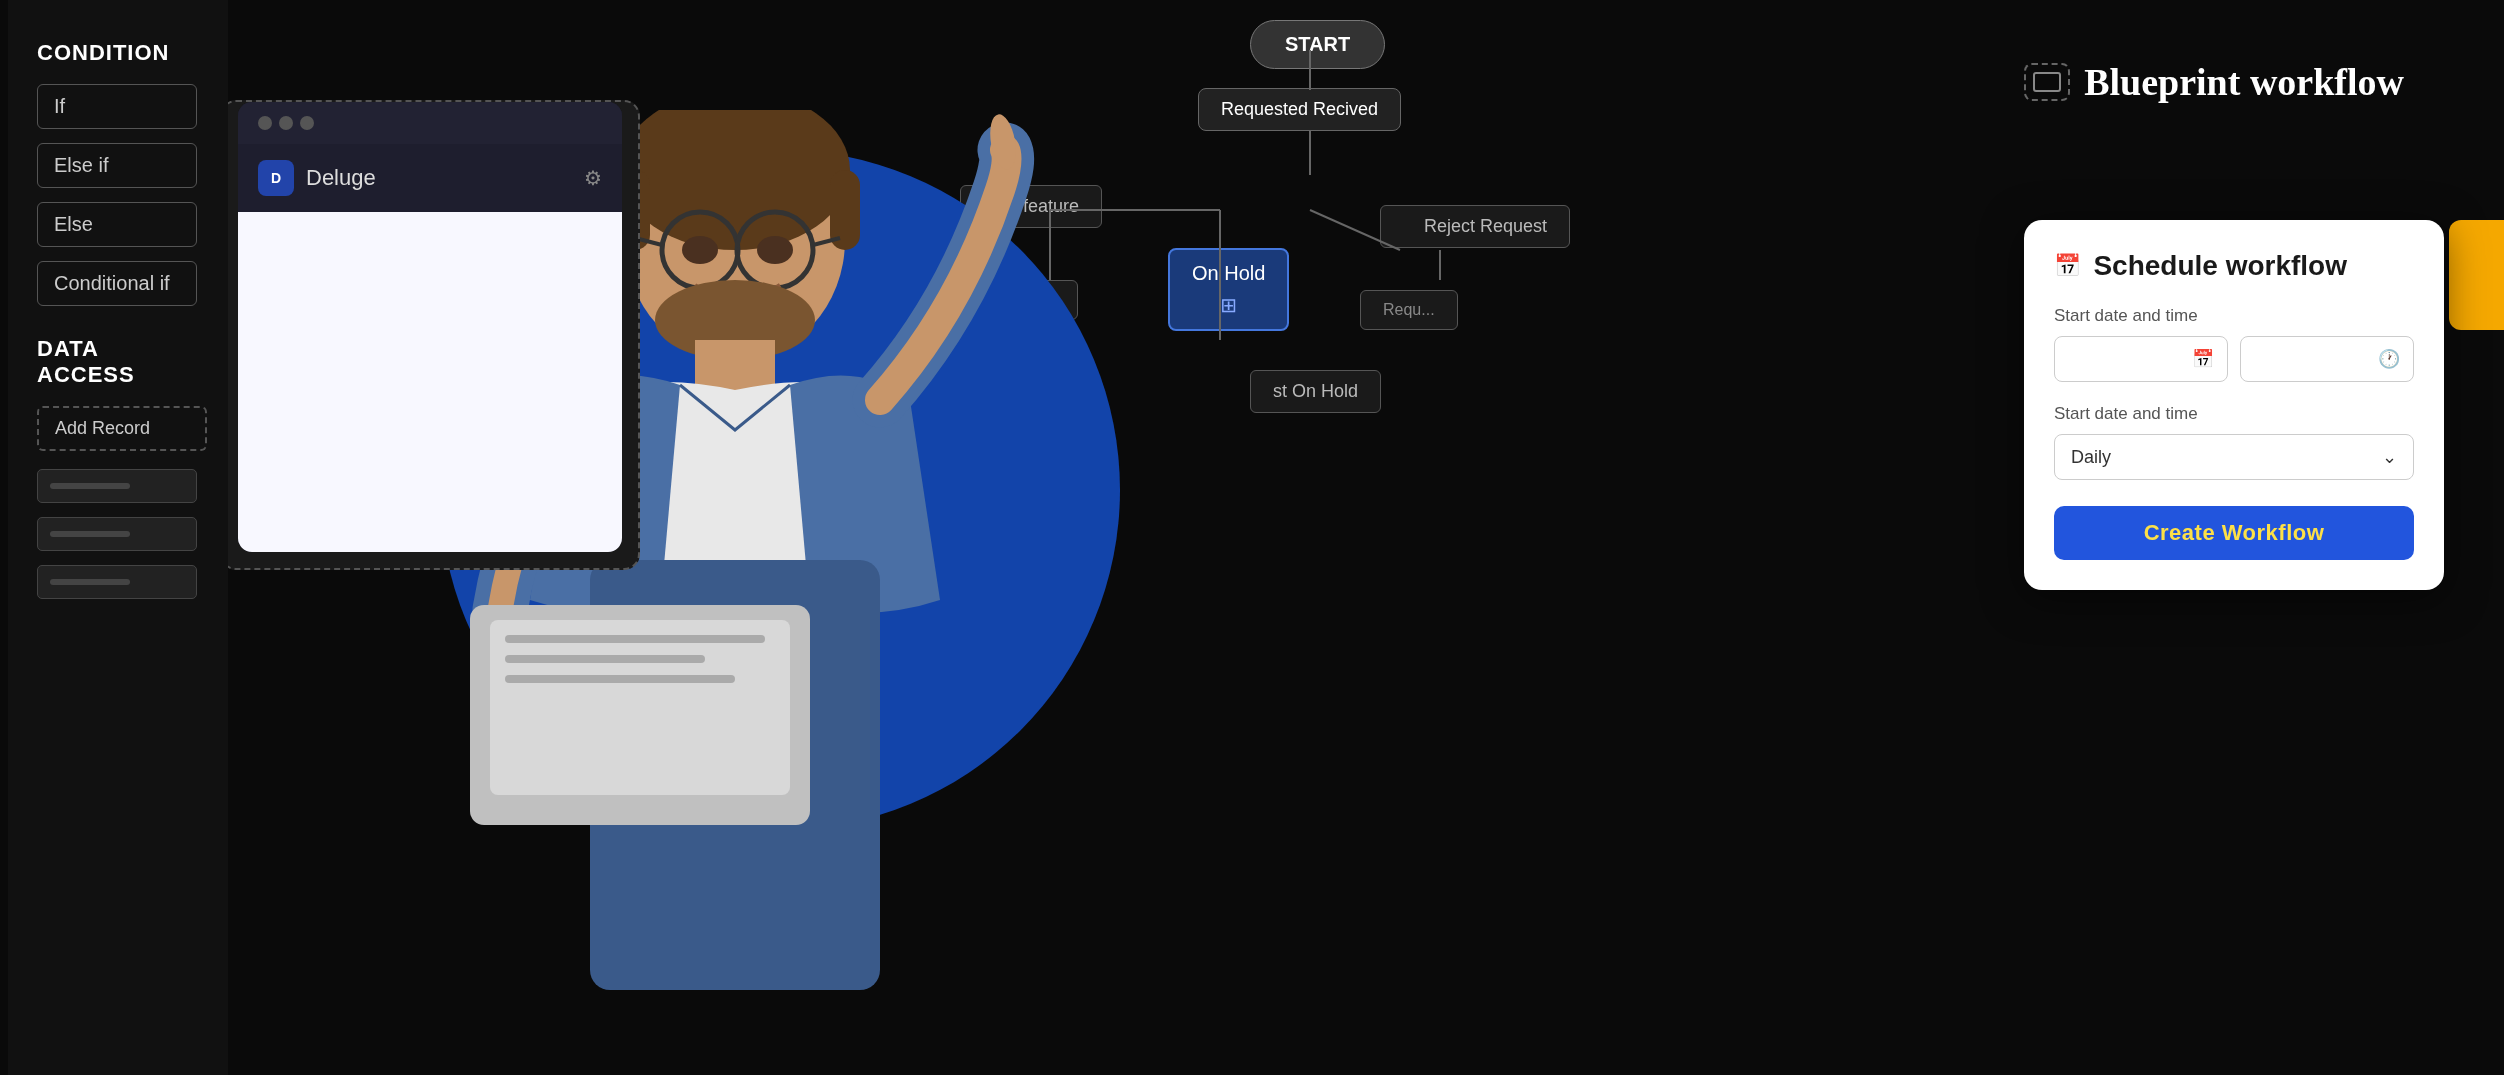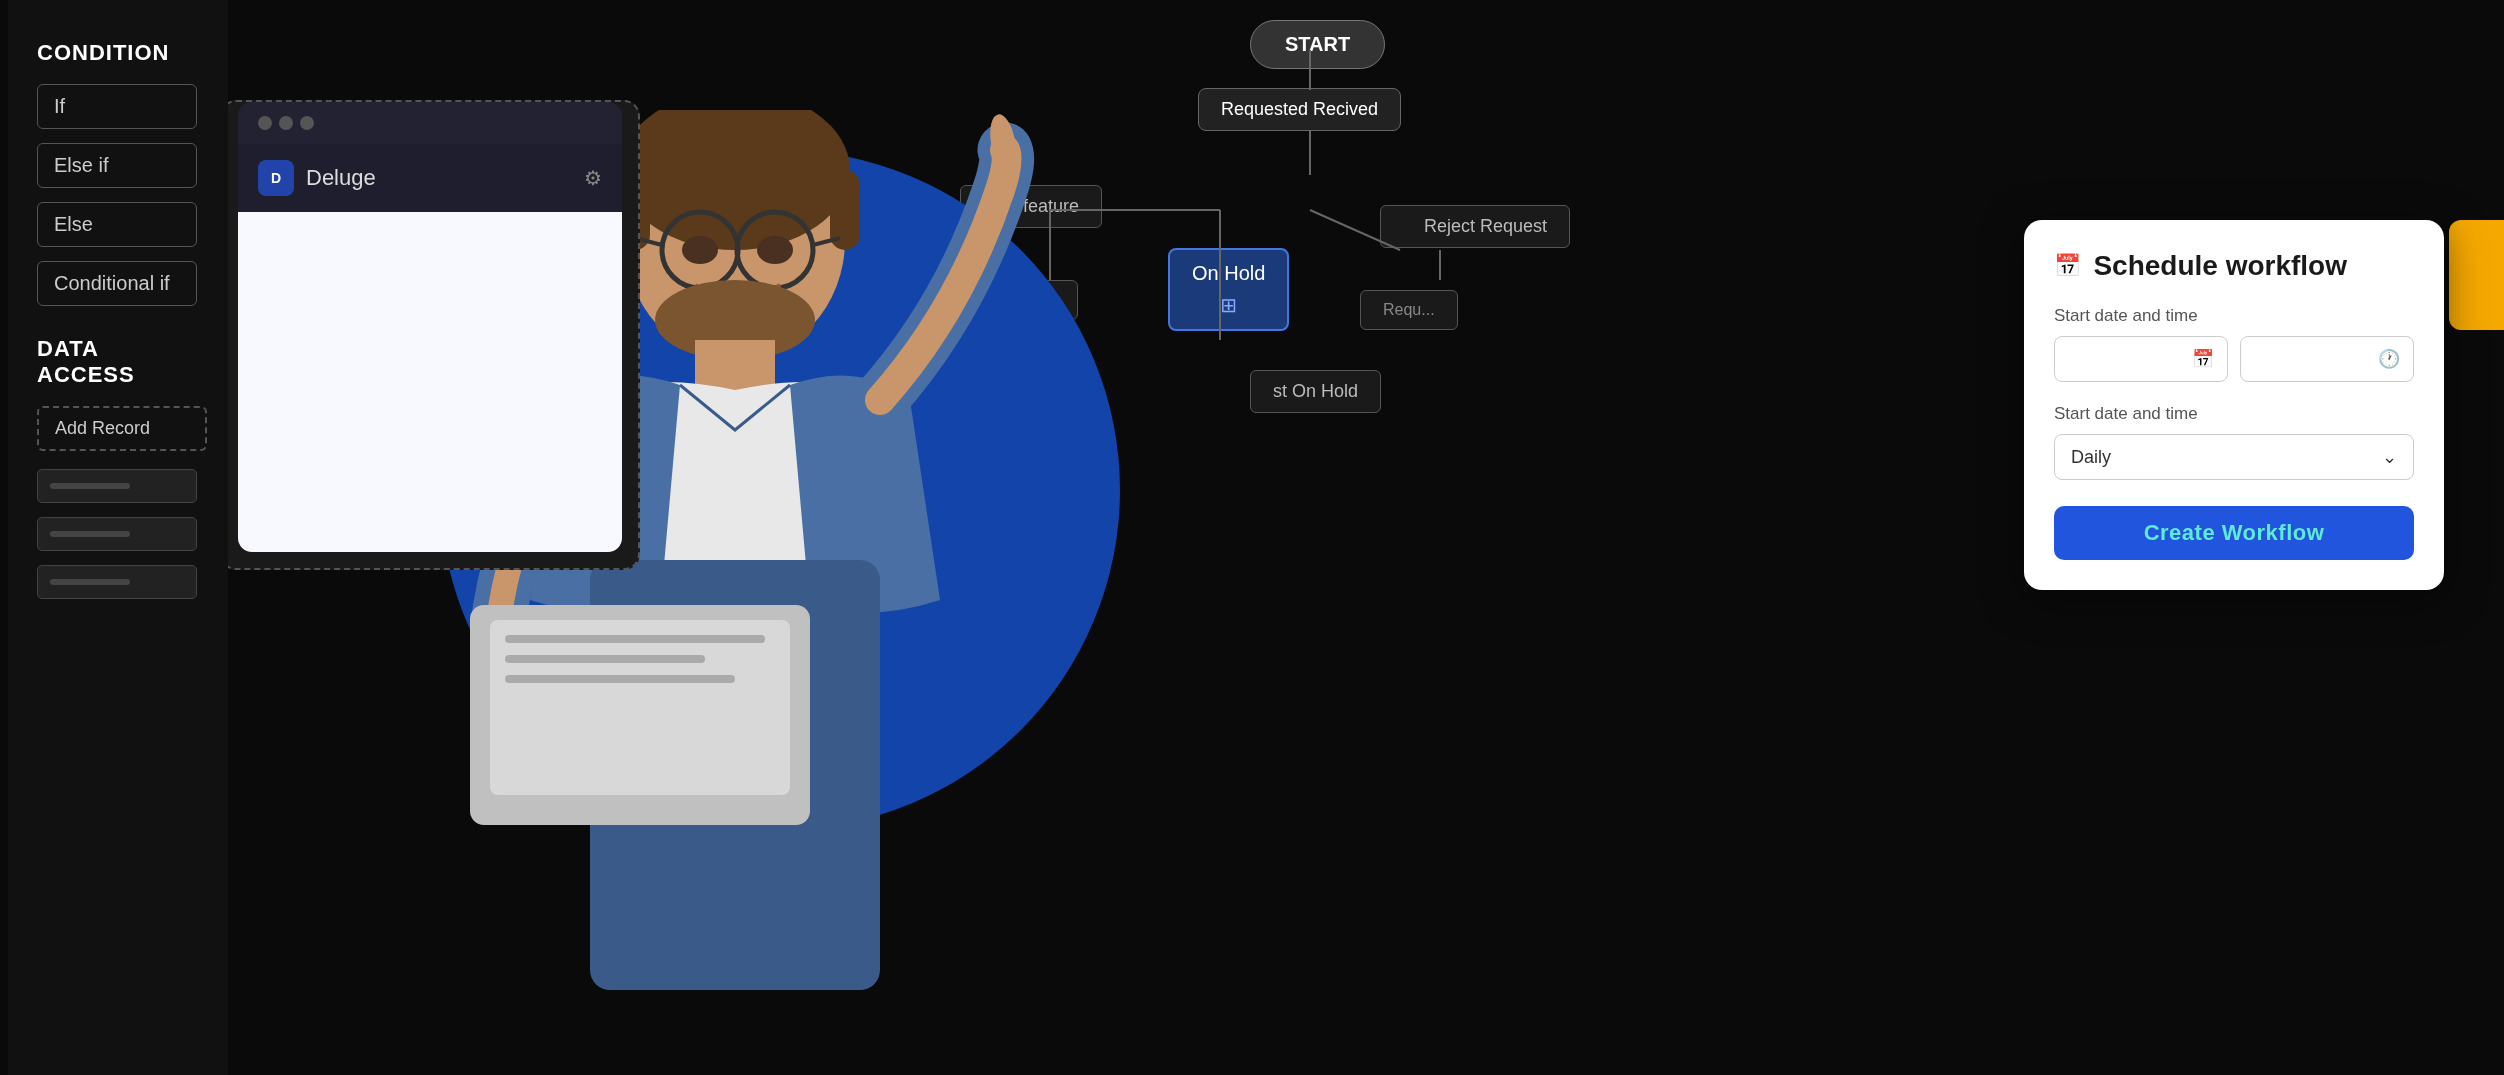--- a/index.html
+++ b/index.html
@@ -321,21 +321,21 @@
       font-size: 18px;
       margin-bottom: 26px;
       cursor: pointer;
     }
     .create-workflow-btn {
       width: 100%;
       height: 54px;
       background: #2255dd;
       border: none;
       border-radius: 10px;
-      color: #5eead4;
+      color: #fde047;
       font-size: 22px;
       font-weight: 600;
       cursor: pointer;
       letter-spacing: 0.5px;
     }
 
     
     .yellow-tab {
       position: absolute;
       right: 0;
@@ -528,20 +528,26 @@
   <div class="flow-node flow-node-dark" style="position:absolute;left:1030px;top:370px;">st On Hold</div>
 
   <div class="flow-node flow-node-dark" style="position:absolute;left:760px;top:280px;font-size:16px;color:#888;">
     Requ...
   </div>
 
   <div class="flow-node flow-node-dark" style="position:absolute;left:1140px;top:290px;font-size:16px;color:#888;">
     Requ...
   </div>
 
+  <div class="blueprint-label">
+    <div class="blueprint-icon-box">
+      <div class="blueprint-icon-inner"></div>
+    </div>
+    <span class="blueprint-text">Blueprint workflow</span>
+  </div>
 
   <div class="yellow-tab"></div>
 
   <div class="schedule-card">
     <div class="schedule-card-header">
       <span class="calendar-icon-small">📅</span>
       <span class="schedule-title">Schedule workflow</span>
     </div>
 
     <div class="schedule-field-label">Start date and time</div>

